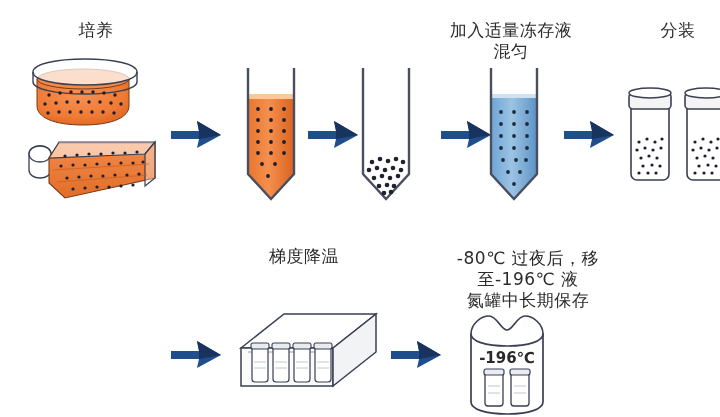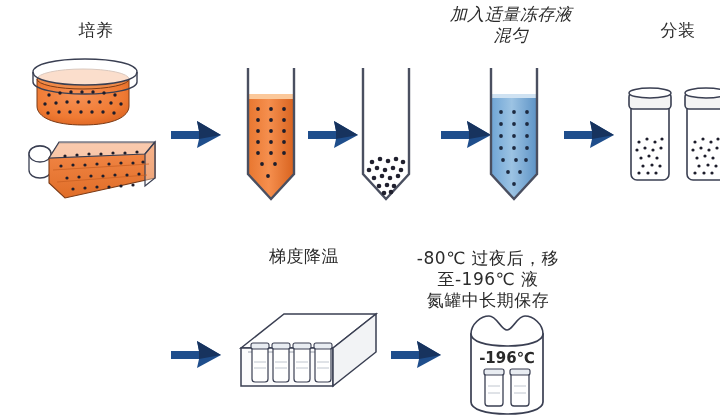--- a/index.html
+++ b/index.html
@@ -22,26 +22,26 @@
   }
   .fig{position:absolute;}
   svg{display:block;overflow:visible;}
 </style>
 </head>
 <body>
 
 <div class="stage">
 
   <div class="lbl" style="left:15px;top:20px;width:120px;">培养</div>
-  <div class="lbl" style="left:415px;top:4px;width:150px;font-style:italic;">加入适量冻存液
+  <div class="lbl" style="left:415px;top:20px;width:150px;">加入适量冻存液
 混匀</div>
   <div class="lbl" style="left:597px;top:20px;width:120px;">分装</div>
 
   <div class="lbl" style="left:223px;top:246px;width:120px;">梯度降温</div>
-  <div class="lbl" style="left:361px;top:248px;width:212px;">-80℃ 过夜后，移至-196℃ 液
+  <div class="lbl" style="left:401px;top:248px;width:212px;">-80℃ 过夜后，移至-196℃ 液
 氮罐中长期保存</div>
 
   <div class="fig" style="left:2px;top:58px;width:150px;height:160px;">
     <svg width="150" height="160" viewBox="0 0 150 160">
       <defs>
         <radialGradient id="orangeGrad" cx="45%" cy="35%" r="75%">
           <stop offset="0%" stop-color="#f79155"></stop>
           <stop offset="65%" stop-color="#ef7a33"></stop>
           <stop offset="100%" stop-color="#d9611f"></stop>
         </radialGradient>

